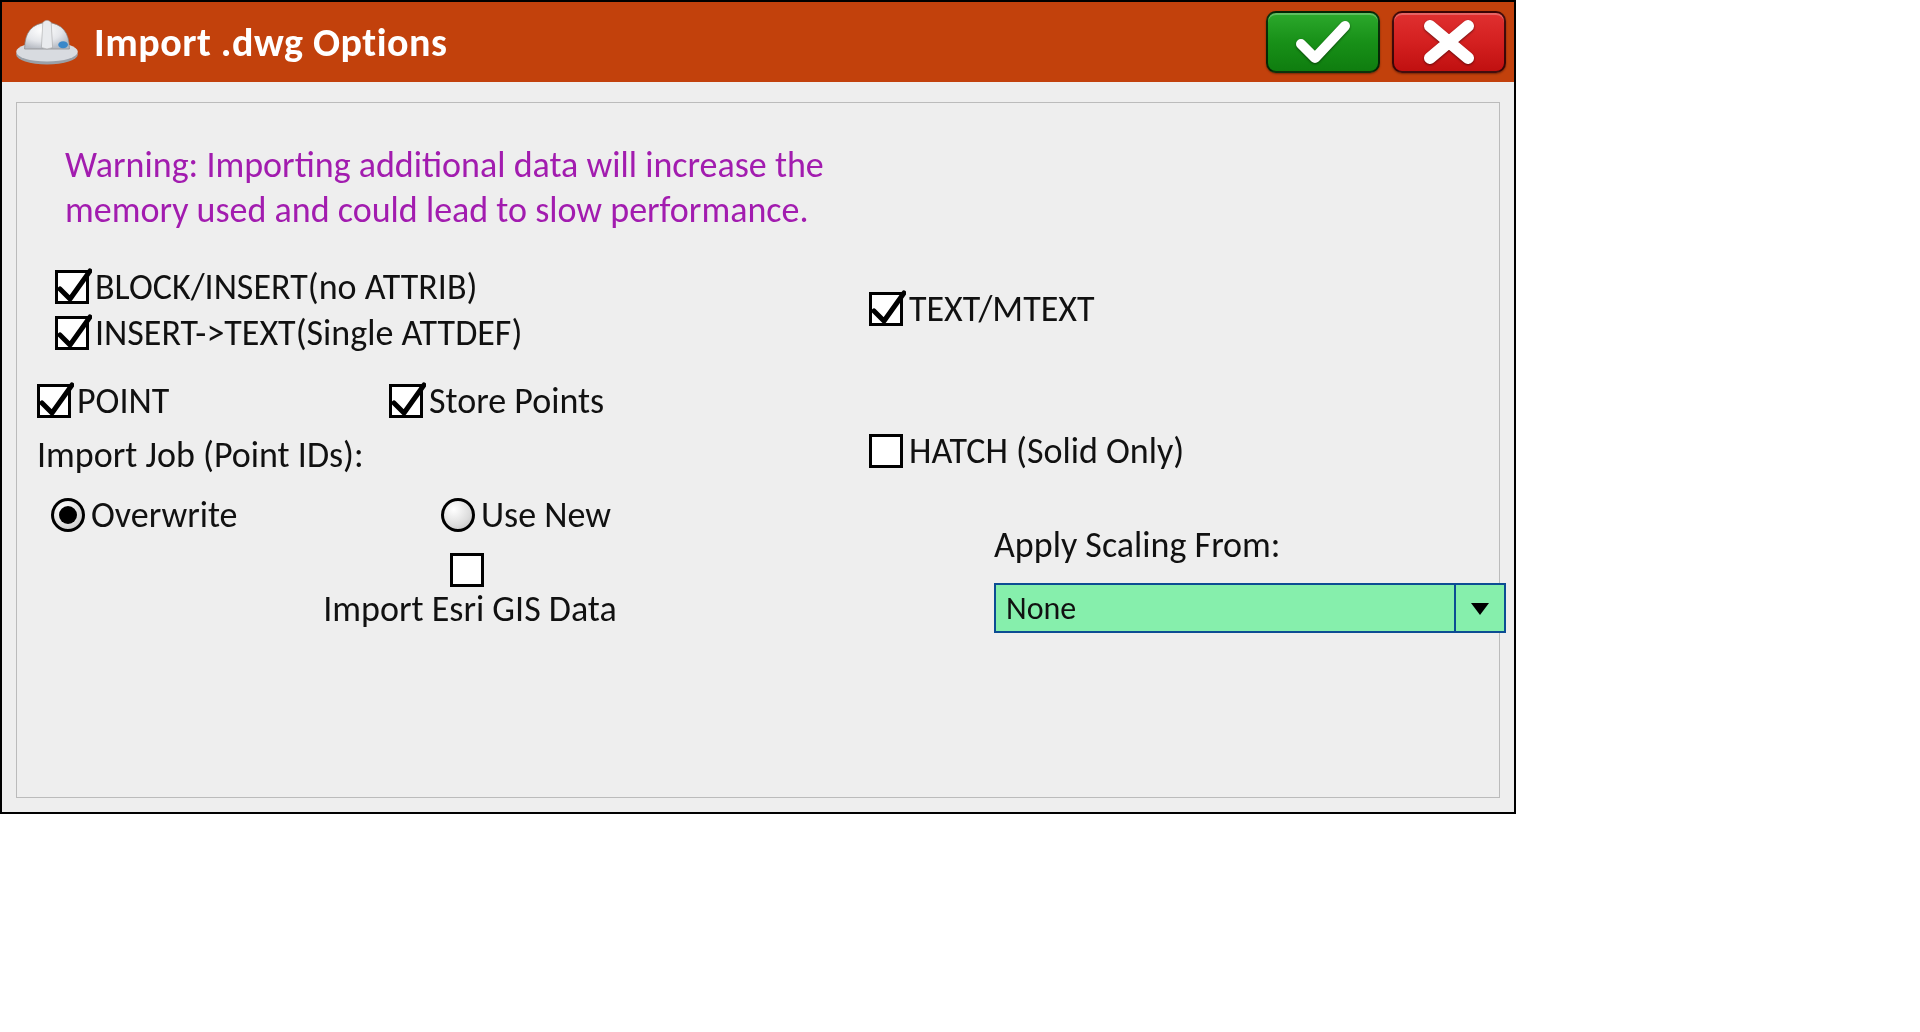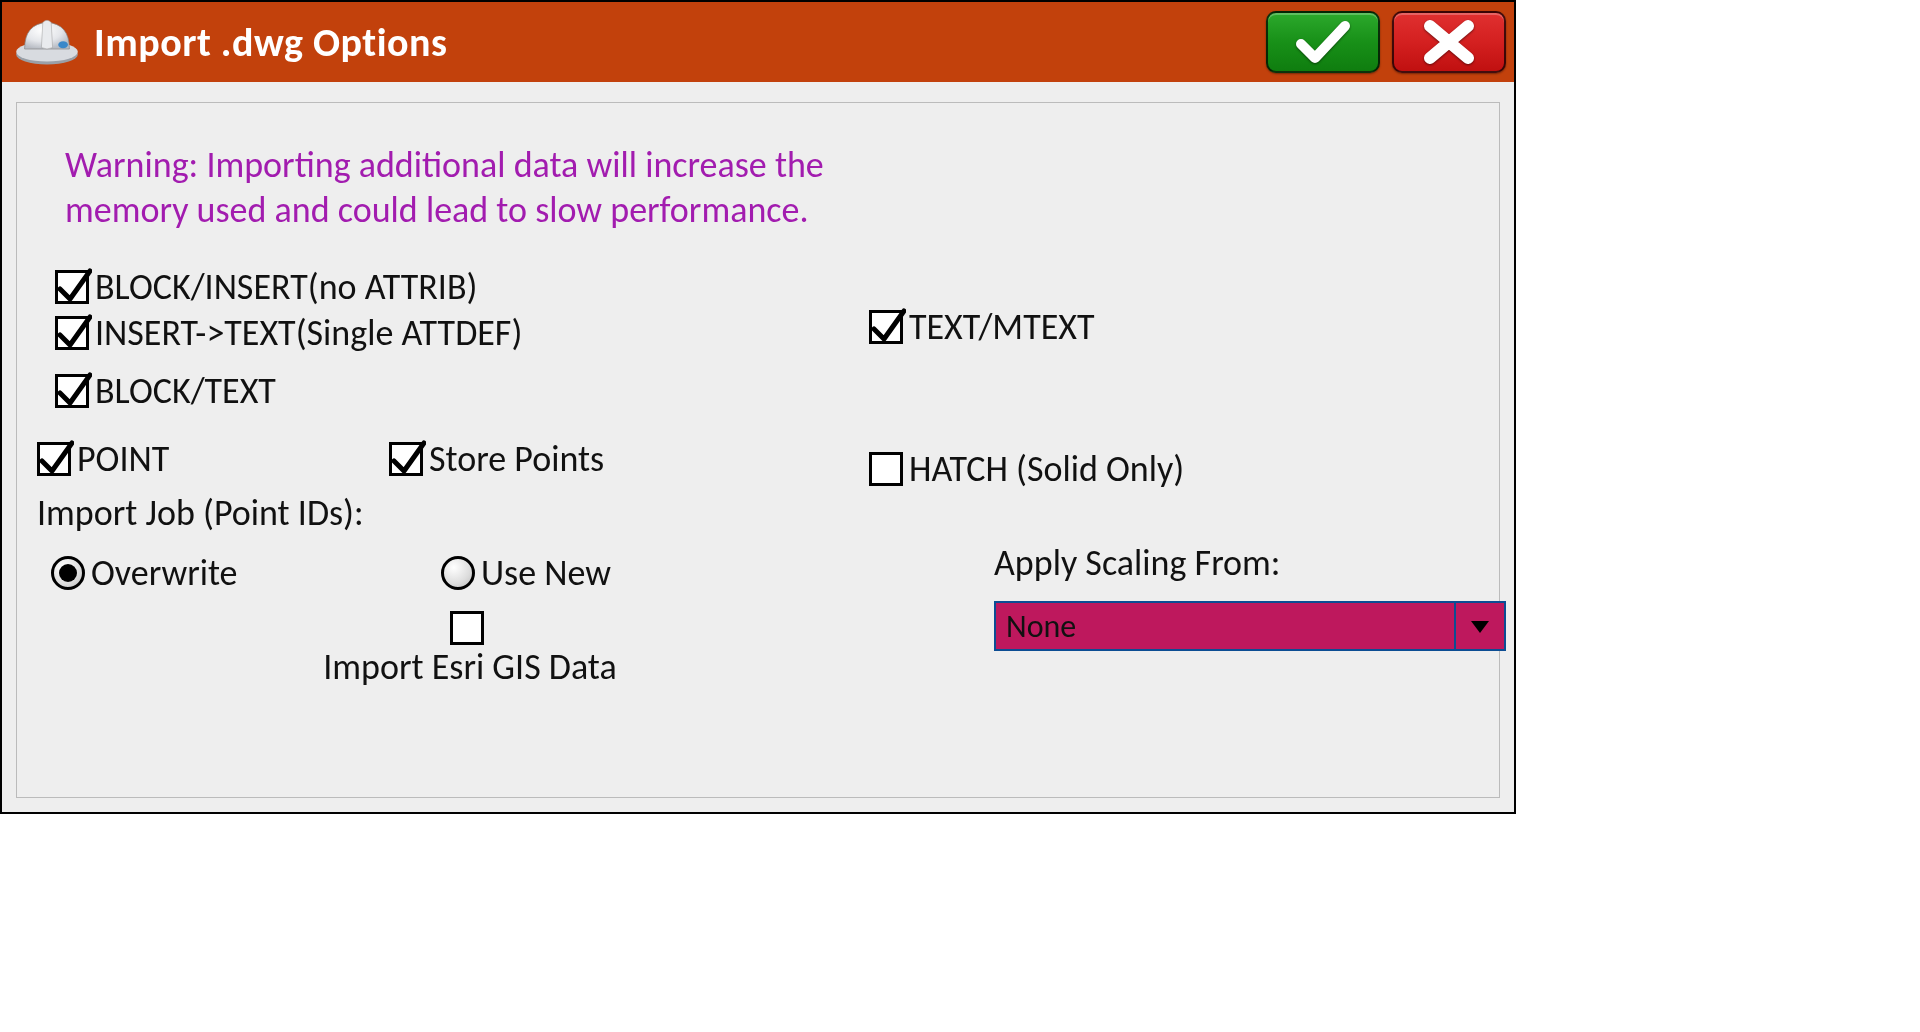--- a/index.html
+++ b/index.html
@@ -135,40 +135,40 @@
     left: 50%; top: 50%;
     width: 18px; height: 18px;
     background: #000;
     border-radius: 50%;
     transform: translate(-50%, -50%);
   }
 
   
   .cols {
     display: flex;
-    align-items: center;
+    align-items: flex-end;
   }
   .col-left { flex: 1; }
   .col-right { width: 620px; padding-left: 10px; }
 
   .row { display: flex; align-items: center; }
 
   .label-plain {
     font-size: 36px;
     color: #111;
     margin: 8px 0 6px 0;
   }
 
   
   .dropdown {
     display: flex;
     width: 512px;
     height: 50px;
     border: 2px solid #0C4D93;
-    background: #be185d;
+    background: #86efac;
     cursor: pointer;
   }
   .dropdown .dd-text {
     flex: 1;
     font-size: 32px;
     padding: 4px 10px;
     color: #111;
     display: flex; align-items: center;
   }
   .dropdown .dd-btn {
@@ -233,28 +233,20 @@
 
         <div class="chk checked" style="margin-left:18px;">
           <span class="box">
             <svg viewBox="0 0 36 38">
                 <path d="M4 22 L14 32 L34 4" fill="none" stroke="#000" stroke-width="5" stroke-linecap="round" stroke-linejoin="round"></path>
               </svg>
           </span>
           <span>INSERT-&gt;TEXT(Single ATTDEF)</span>
         </div>
 
-        <div class="chk checked" style="margin-left:18px; margin-top:14px;">
-          <span class="box">
-            <svg viewBox="0 0 36 38">
-                <path d="M4 22 L14 32 L34 4" fill="none" stroke="#000" stroke-width="5" stroke-linecap="round" stroke-linejoin="round"></path>
-              </svg>
-          </span>
-          <span>BLOCK/TEXT</span>
-        </div>
 
         <div class="row" style="margin-top:22px;">
           <div class="chk checked" style="margin-left:0; width:352px;">
             <span class="box">
               <svg viewBox="0 0 36 38">
                   <path d="M4 22 L14 32 L34 4" fill="none" stroke="#000" stroke-width="5" stroke-linecap="round" stroke-linejoin="round"></path>
                 </svg>
             </span>
             <span>POINT</span>
           </div>

